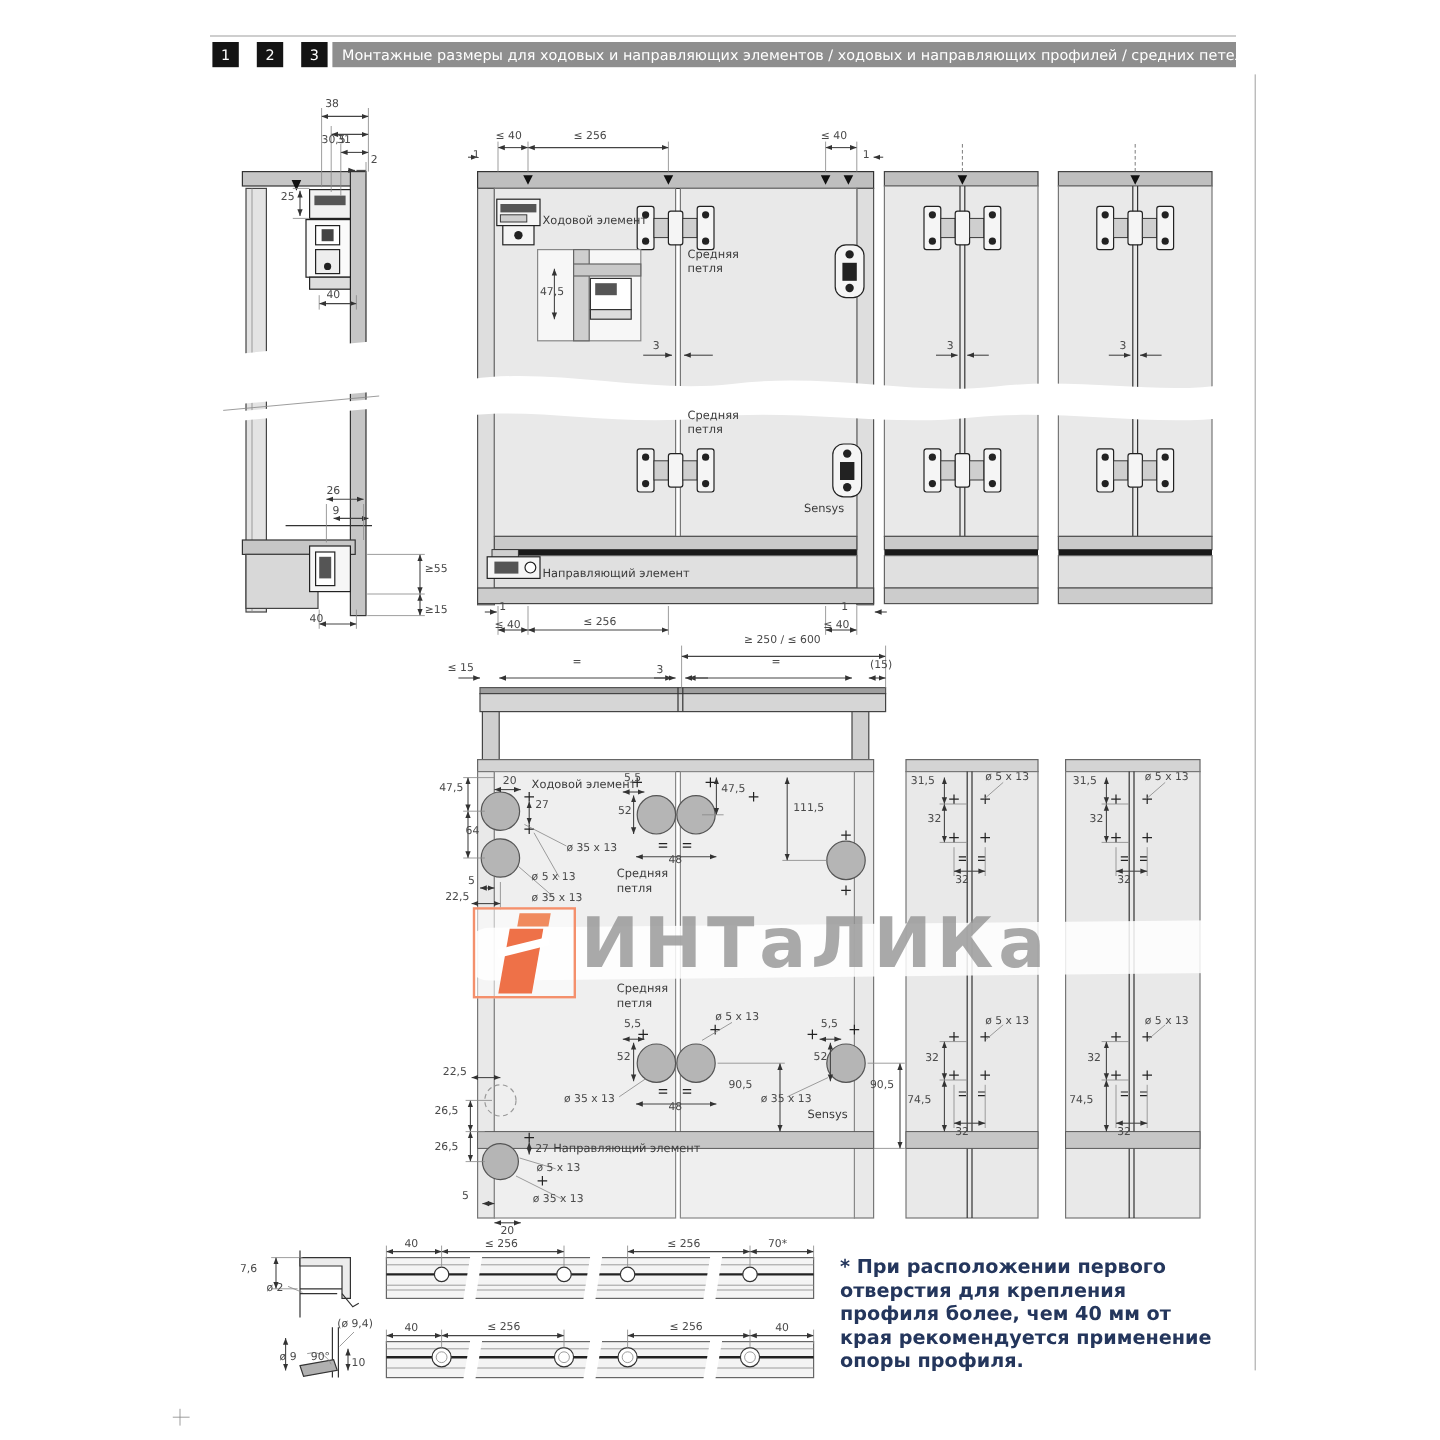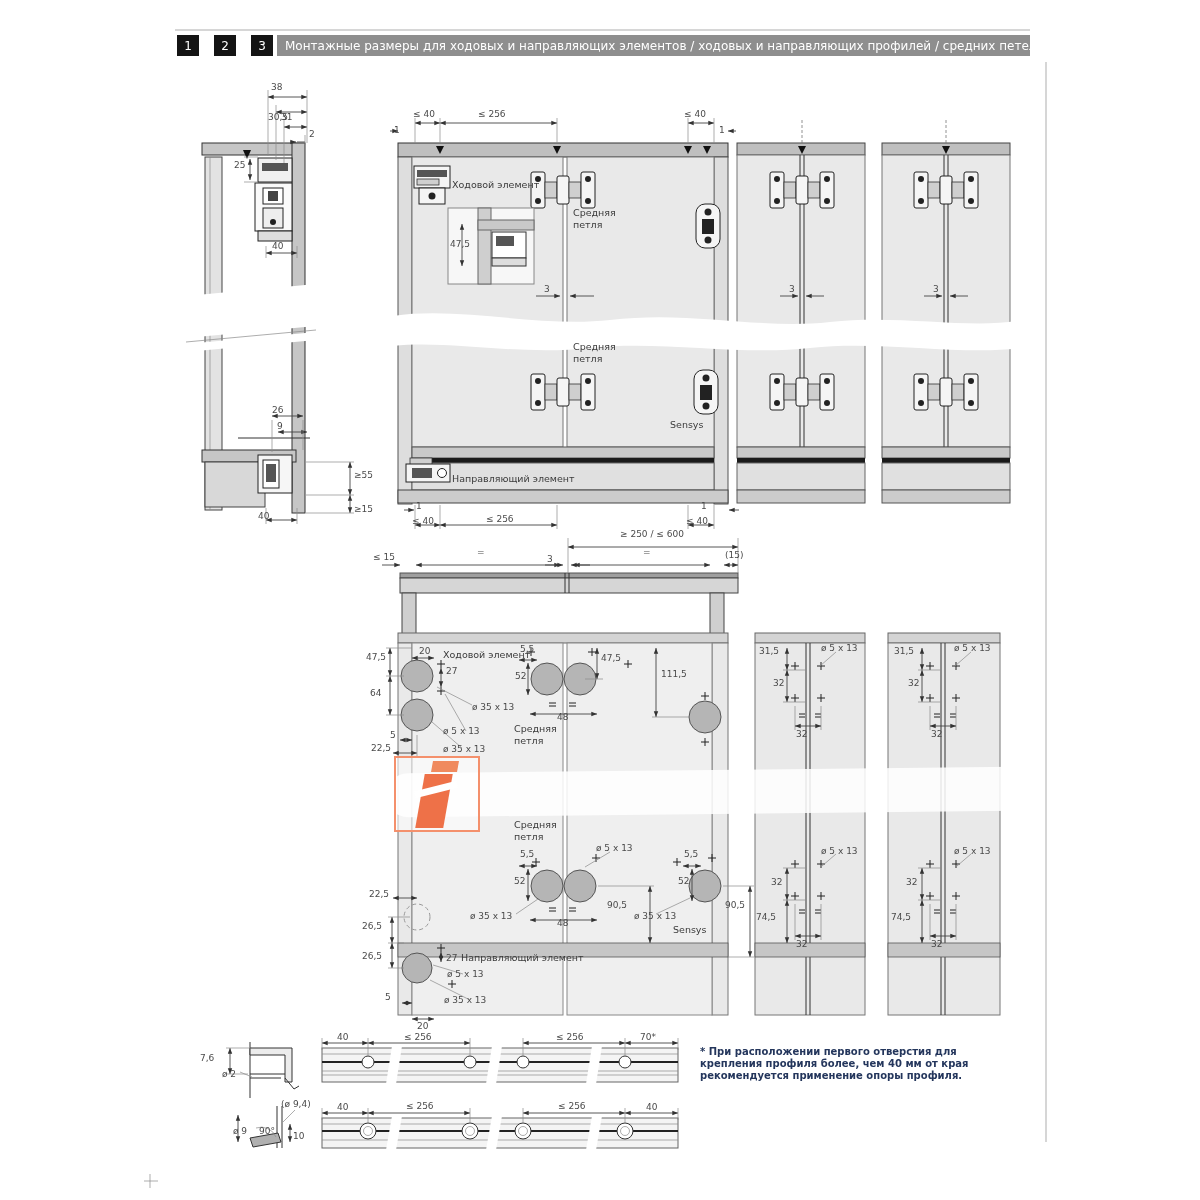--- a/index.html
+++ b/index.html
@@ -6,21 +6,21 @@
   html,body { width:1200px; height:1200px; background:#fff; font-family:"DejaVu Sans","Liberation Sans",sans-serif; }
   .page { position:absolute; left:0; top:0; width:1200px; height:1200px; background:#fff; overflow:hidden; }
   svg.base { position:absolute; left:0; top:0; z-index:2; }
   .hdr-box { position:absolute; top:35px; width:22px; height:21px; background:#141414; color:#fff; font-size:12px;
              display:flex; align-items:center; justify-content:center; z-index:6; }
   .hdr-bar { position:absolute; left:277px; top:35px; width:753px; height:21px; background:#8e8e8e; color:#fff;
              font-size:12px; display:flex; align-items:center; padding-left:8px; z-index:6; white-space:nowrap; overflow:hidden; }
   .dim { position:absolute; font-size:9px; color:#4a4a4a; white-space:nowrap; z-index:6; }
   .lbl { position:absolute; font-size:9.5px; color:#3a3a3a; white-space:nowrap; z-index:6; }
   .lbl.wrap { white-space:normal; width:58px; line-height:1.3; }
-  .footnote { position:absolute; left:700px; top:1046px; width:315px; font-size:10px; font-weight:bold;
+  .footnote { position:absolute; left:700px; top:1046px; width:315px; font-size:16px; font-weight:bold;
               color:#24365c; line-height:1.22; z-index:6; }
   .wm-band { position:absolute; left:386px; top:770px; width:650px; height:44px; background:rgba(255,255,255,.85);
              border-radius:22px; transform:rotate(-.6deg); z-index:5; }
   .wm-text { position:absolute; left:484px; top:752px; font-size:58px; font-weight:bold; letter-spacing:4px;
              color:rgba(148,148,148,.8); z-index:5; }
   .wm-logo { position:absolute; left:394px; top:756px; width:86px; height:76px; border:2px solid #f4906c;
              background:rgba(255,255,255,.55); z-index:5; }
   .wm-i1 { position:absolute; left:24px; top:16px; width:28px; height:54px; background:#ee7148; transform:skewX(-10deg); }
   .wm-i2 { position:absolute; left:36px; top:3px; width:26px; height:11px; background:#f08a5e; transform:skewX(-10deg); }
   .wm-i3 { position:absolute; left:18px; top:28px; width:44px; height:7px; background:#fff; transform:rotate(-14deg); }
@@ -436,20 +436,21 @@
 <div class="hdr-box" style="left:214px">2</div>
 <div class="hdr-box" style="left:251px">3</div>
 <div class="hdr-bar">Монтажные размеры для ходовых и направляющих элементов / ходовых и направляющих профилей / средних петель</div>
 
 <div class="wm-band"></div>
 <div class="wm-logo">
   <div class="wm-i1"></div>
       <div class="wm-i2"></div>
       <div class="wm-i3"></div>
 </div>
+<div class="wm-text">ИНТаЛИКа</div>
 
 <div class="dim" style="left:271px;top:82px">38</div>
 <div class="dim" style="left:268px;top:112px">30,5</div>
 <div class="dim" style="left:281px;top:112px">31</div>
 <div class="dim" style="left:309px;top:129px">2</div>
 <div class="dim" style="left:234px;top:160px">25</div>
 <div class="dim" style="left:272px;top:241px">40</div>
 <div class="dim" style="left:272px;top:405px">26</div>
 <div class="dim" style="left:277px;top:421px">9</div>
 <div class="dim" style="left:354px;top:470px">≥55</div>
@@ -482,21 +483,21 @@
 <div class="dim" style="left:547px;top:554px">3</div>
 <div class="dim" style="left:643px;top:547px">=</div>
 <div class="dim" style="left:725px;top:550px">(15)</div>
 
 <div class="dim" style="left:366px;top:652px">47,5</div>
 <div class="dim" style="left:419px;top:646px">20</div>
 <div class="lbl" style="left:443px;top:649px">Ходовой элемент</div>
 <div class="dim" style="left:520px;top:644px">5,5</div>
 <div class="dim" style="left:446px;top:666px">27</div>
 <div class="dim" style="left:515px;top:671px">52</div>
-<div class="dim" style="left:370px;top:688px">64</div>
+<div class="dim" style="left:388px;top:688px">64</div>
 <div class="dim" style="left:472px;top:702px">ø 35 x 13</div>
 <div class="dim" style="left:557px;top:712px">48</div>
 <div class="dim" style="left:601px;top:653px">47,5</div>
 <div class="dim" style="left:661px;top:669px">111,5</div>
 <div class="dim" style="left:390px;top:730px">5</div>
 <div class="dim" style="left:371px;top:743px">22,5</div>
 <div class="dim" style="left:443px;top:726px">ø 5 x 13</div>
 <div class="dim" style="left:443px;top:744px">ø 35 x 13</div>
 <div class="lbl wrap" style="left:514px;top:723px">Средняя петля</div>
 

